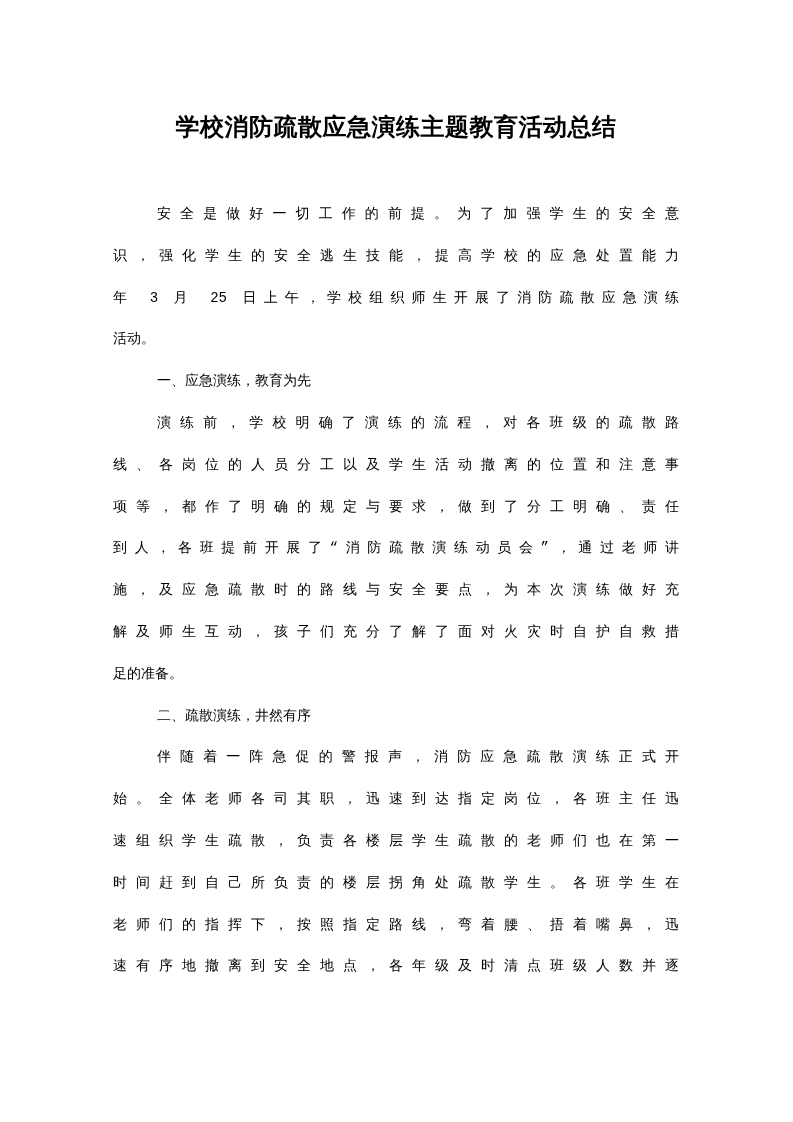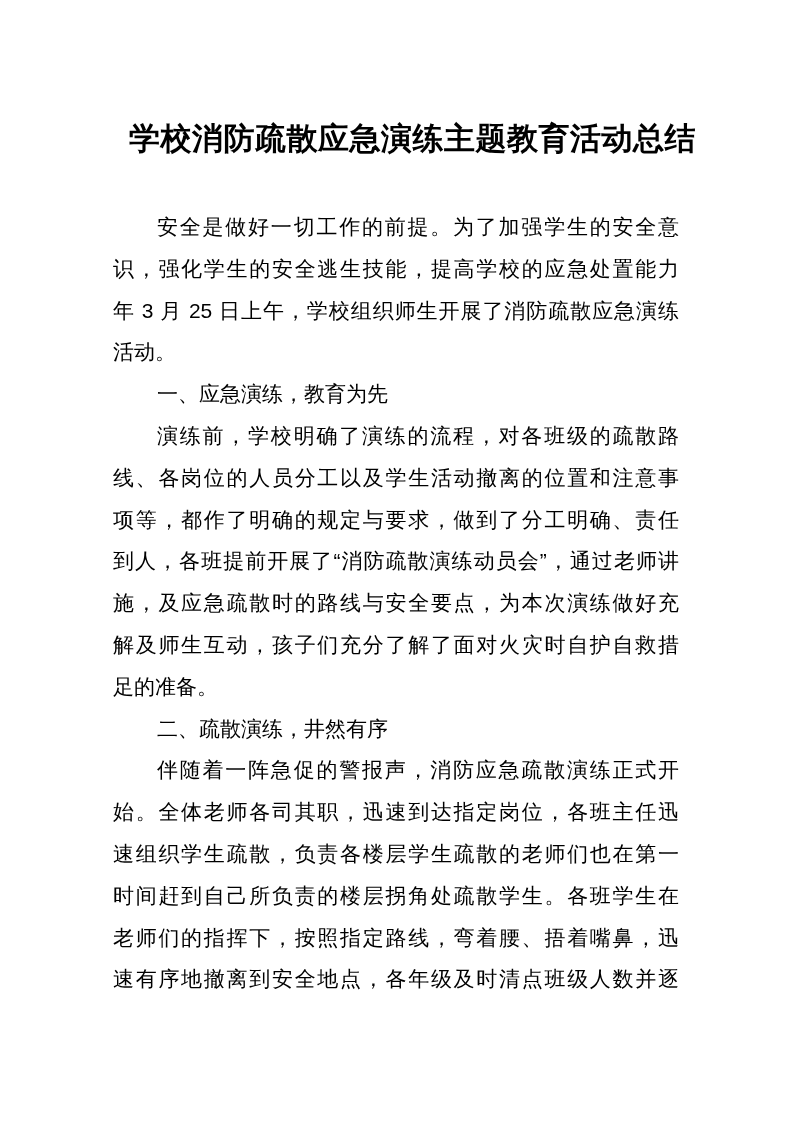--- a/index.html
+++ b/index.html
@@ -15,42 +15,43 @@
     overflow: hidden;
     font-family: "Liberation Sans", "DejaVu Sans", sans-serif;
     color: #000000;
     -webkit-font-smoothing: antialiased;
   }
   .content {
     margin-left: 113px;
     margin-right: 114px;
   }
   .doc-title {
-    margin: 16px;
+    margin: 4px;
     padding-top: 100px;
     height: 46px;
     line-height: 46px;
-    font-size: 31px;
+    font-size: 24px;
     font-weight: 700;
     text-align: center;
     letter-spacing: 0.5px;
     white-space: nowrap;
   }
   .doc-body {
     margin-top: 44px;
   }
   .block {
     margin: 0;
   }
   .line {
-    font-size: 21px;
+    font-size: 14px;
     line-height: 41.8px;
     height: 41.8px;
     overflow: hidden;
     text-align: left;
+    font-family: Liberation Mono, monospace;
   }
   .line.justify {
     text-align: justify;
     text-align-last: justify;
   }
   .line.indent {
     padding-left: 44px;
   }
 </style>
 </head>

